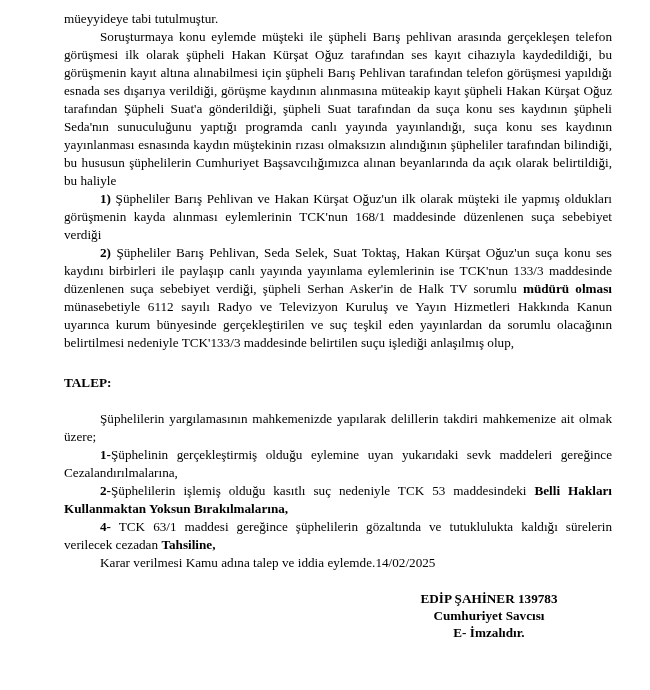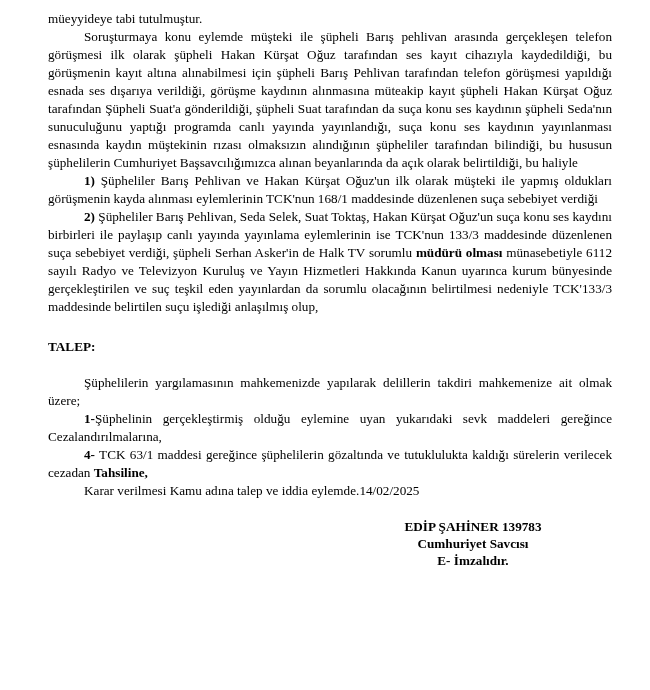--- a/index.html
+++ b/index.html
@@ -14,21 +14,21 @@
     color: #000000;
     font-size: 13.2px;
     line-height: 18px;
     overflow: hidden;
   }
   .page {
     position: relative;
     width: 650px;
     height: 690px;
     box-sizing: border-box;
-    padding: 10px 38px 0 48px;
+    padding: 10px 38px 0 64px;
   }
   .para {
     margin: 0;
     text-align: justify;
     text-justify: inter-word;
     line-height: 18px;
     hyphens: none;
   }
   .indent {
     text-indent: 36px;
@@ -74,20 +74,21 @@
 
   <div class="spacer-lg"></div>
 
   <p class="heading-center">TALEP:</p>
 
   <div class="spacer-md"></div>
 
   <div id="request-paragraphs">
       <p class="para indent"><span>Şüphelilerin yargılamasının mahkemenizde yapılarak delillerin takdiri mahkemenize ait olmak üzere;</span></p>
       <p class="para indent"><span style="font-weight: bold;">1-</span><span>Şüphelinin gerçekleştirmiş olduğu eylemine uyan yukarıdaki sevk maddeleri gereğince Cezalandırılmalarına,</span></p>
+      <p class="para indent"><span style="font-weight: bold;">2-</span><span>Şüphelilerin işlemiş olduğu kasıtlı  suç nedeniyle TCK 53 maddesindeki </span><span style="font-weight: bold;">Belli Hakları Kullanmaktan Yoksun Bırakılmalarına,</span></p>
       <p class="para indent"><span style="font-weight: bold;">4-</span><span> TCK 63/1 maddesi gereğince şüphelilerin gözaltında ve tutuklulukta kaldığı sürelerin verilecek cezadan </span><span style="font-weight: bold;">Tahsiline,</span></p>
       <p class="para indent"><span>Karar verilmesi Kamu adına talep ve iddia eylemde.</span><span style="font-weight: normal;">14/02/2025</span></p>
     </div>
 
   <div class="signature">
     <div>EDİP ŞAHİNER 139783</div>
     <div>Cumhuriyet Savcısı</div>
     <div>E- İmzalıdır.</div>
   </div>
 

